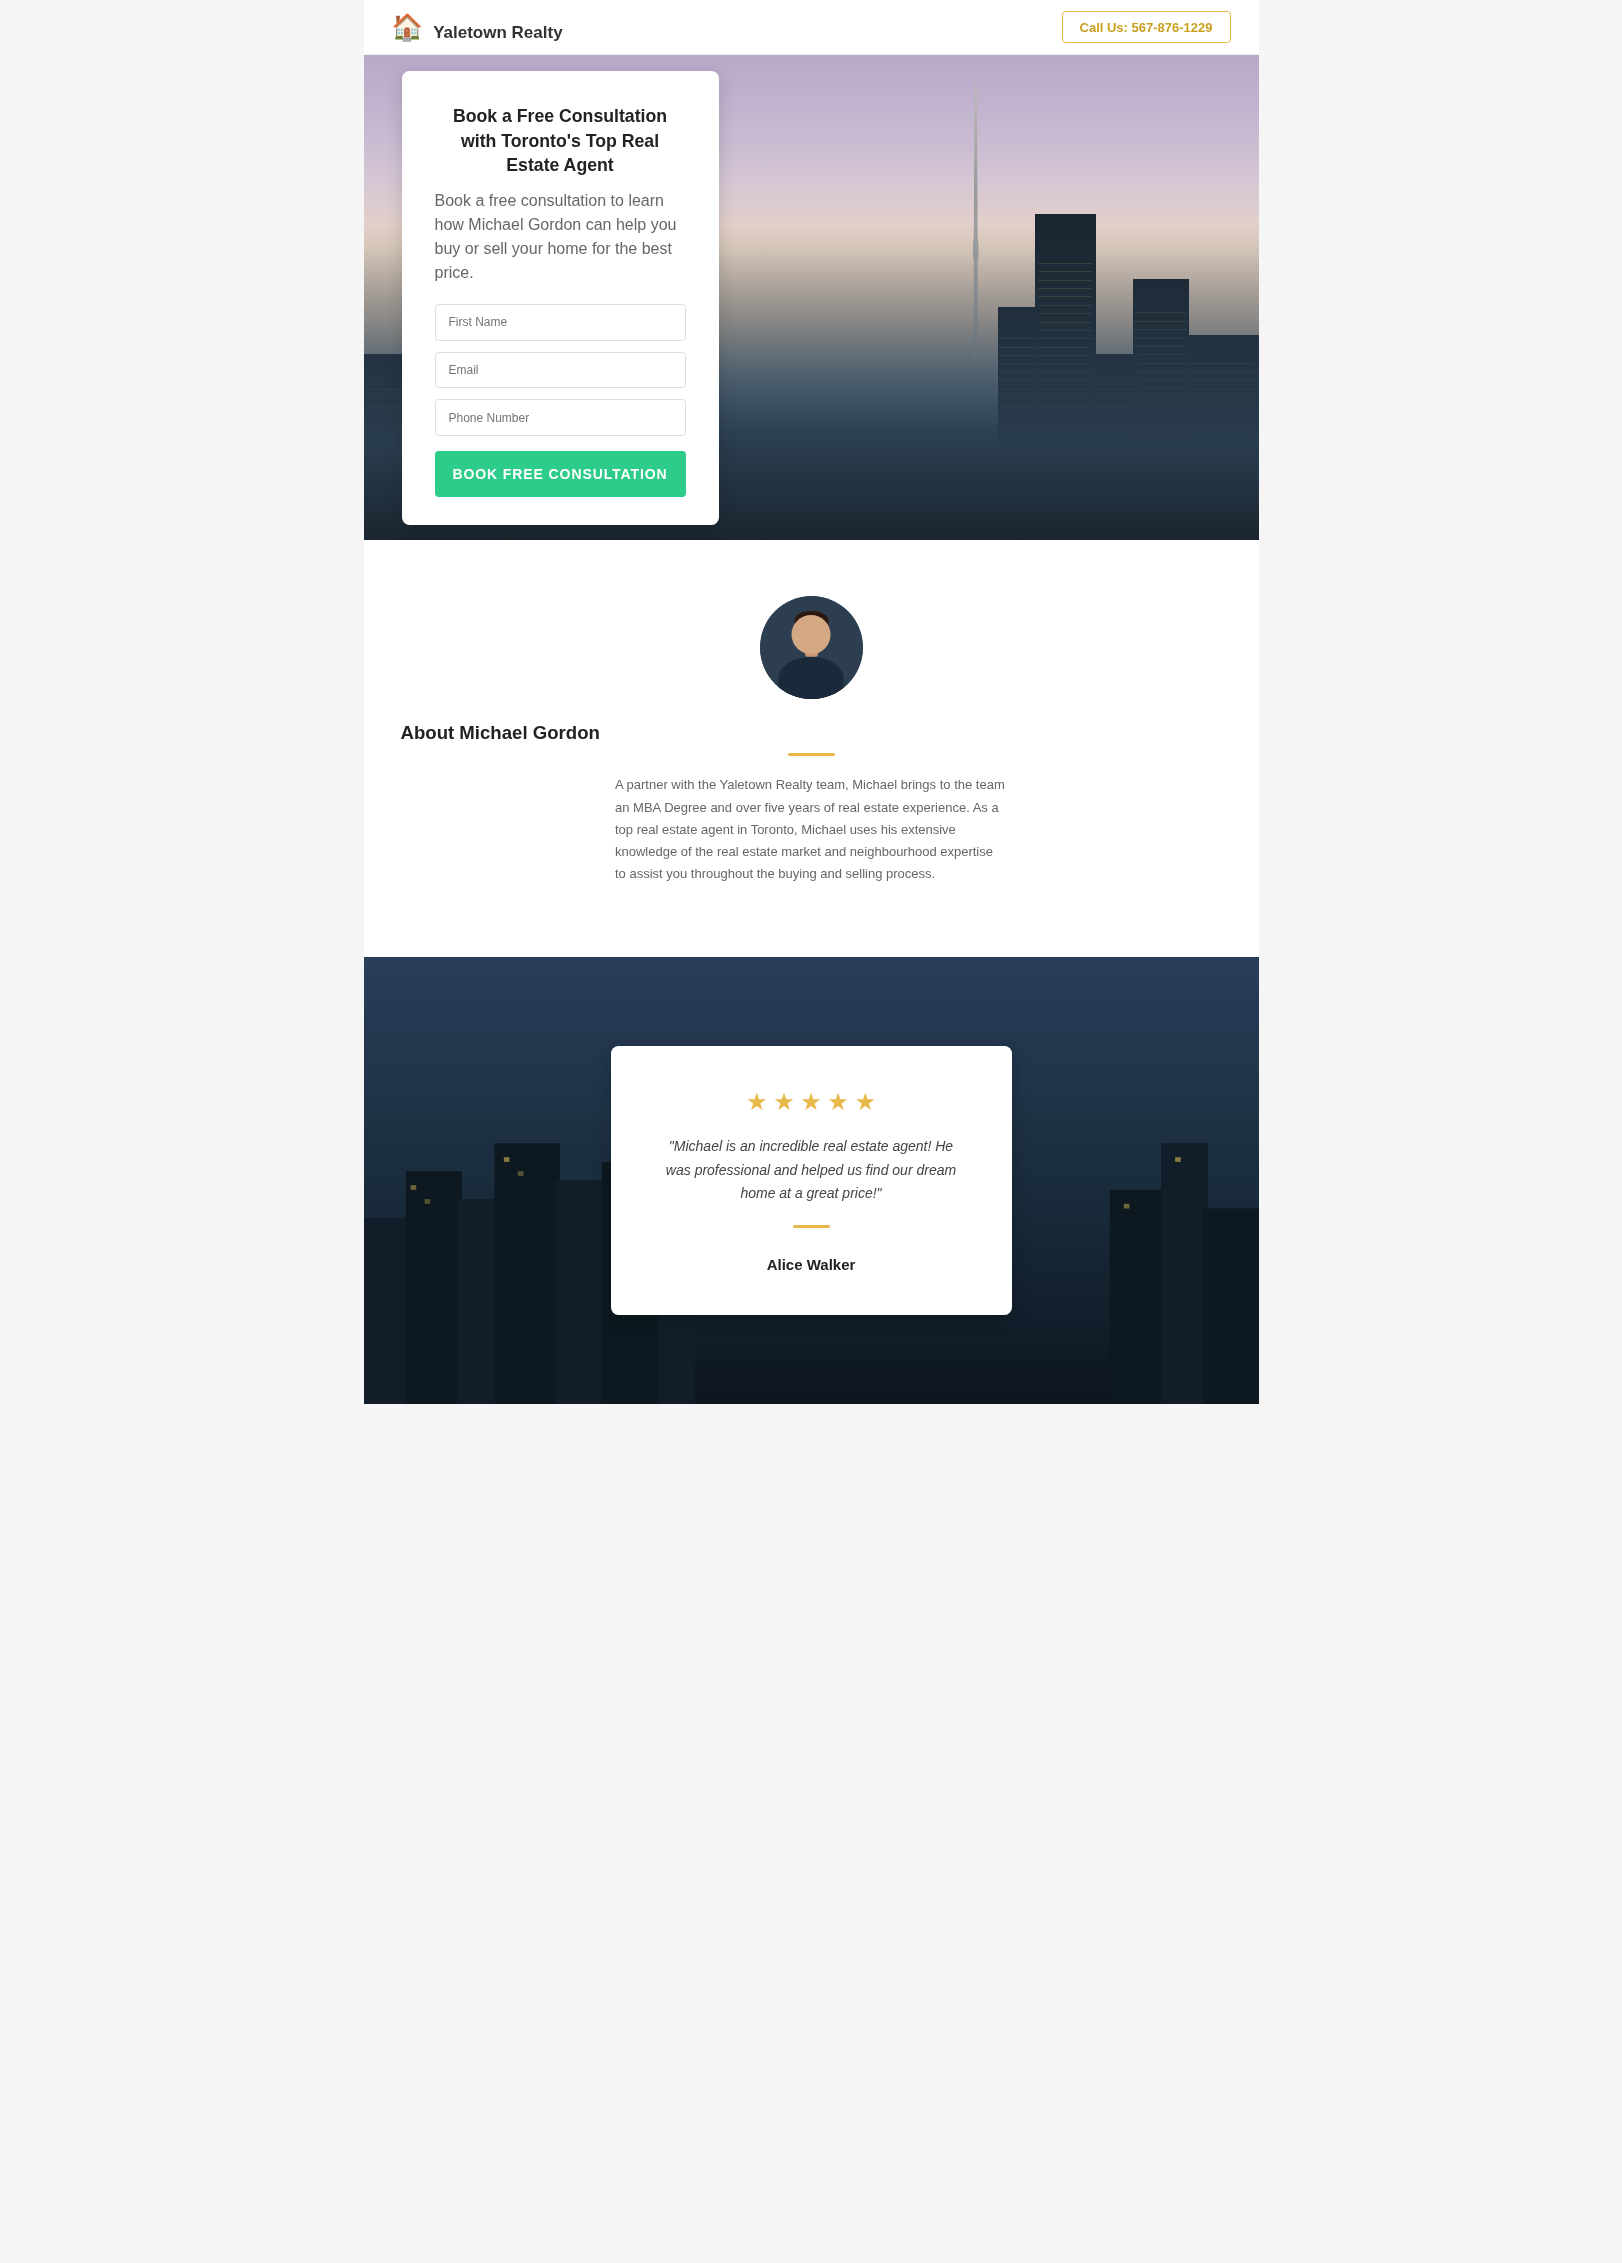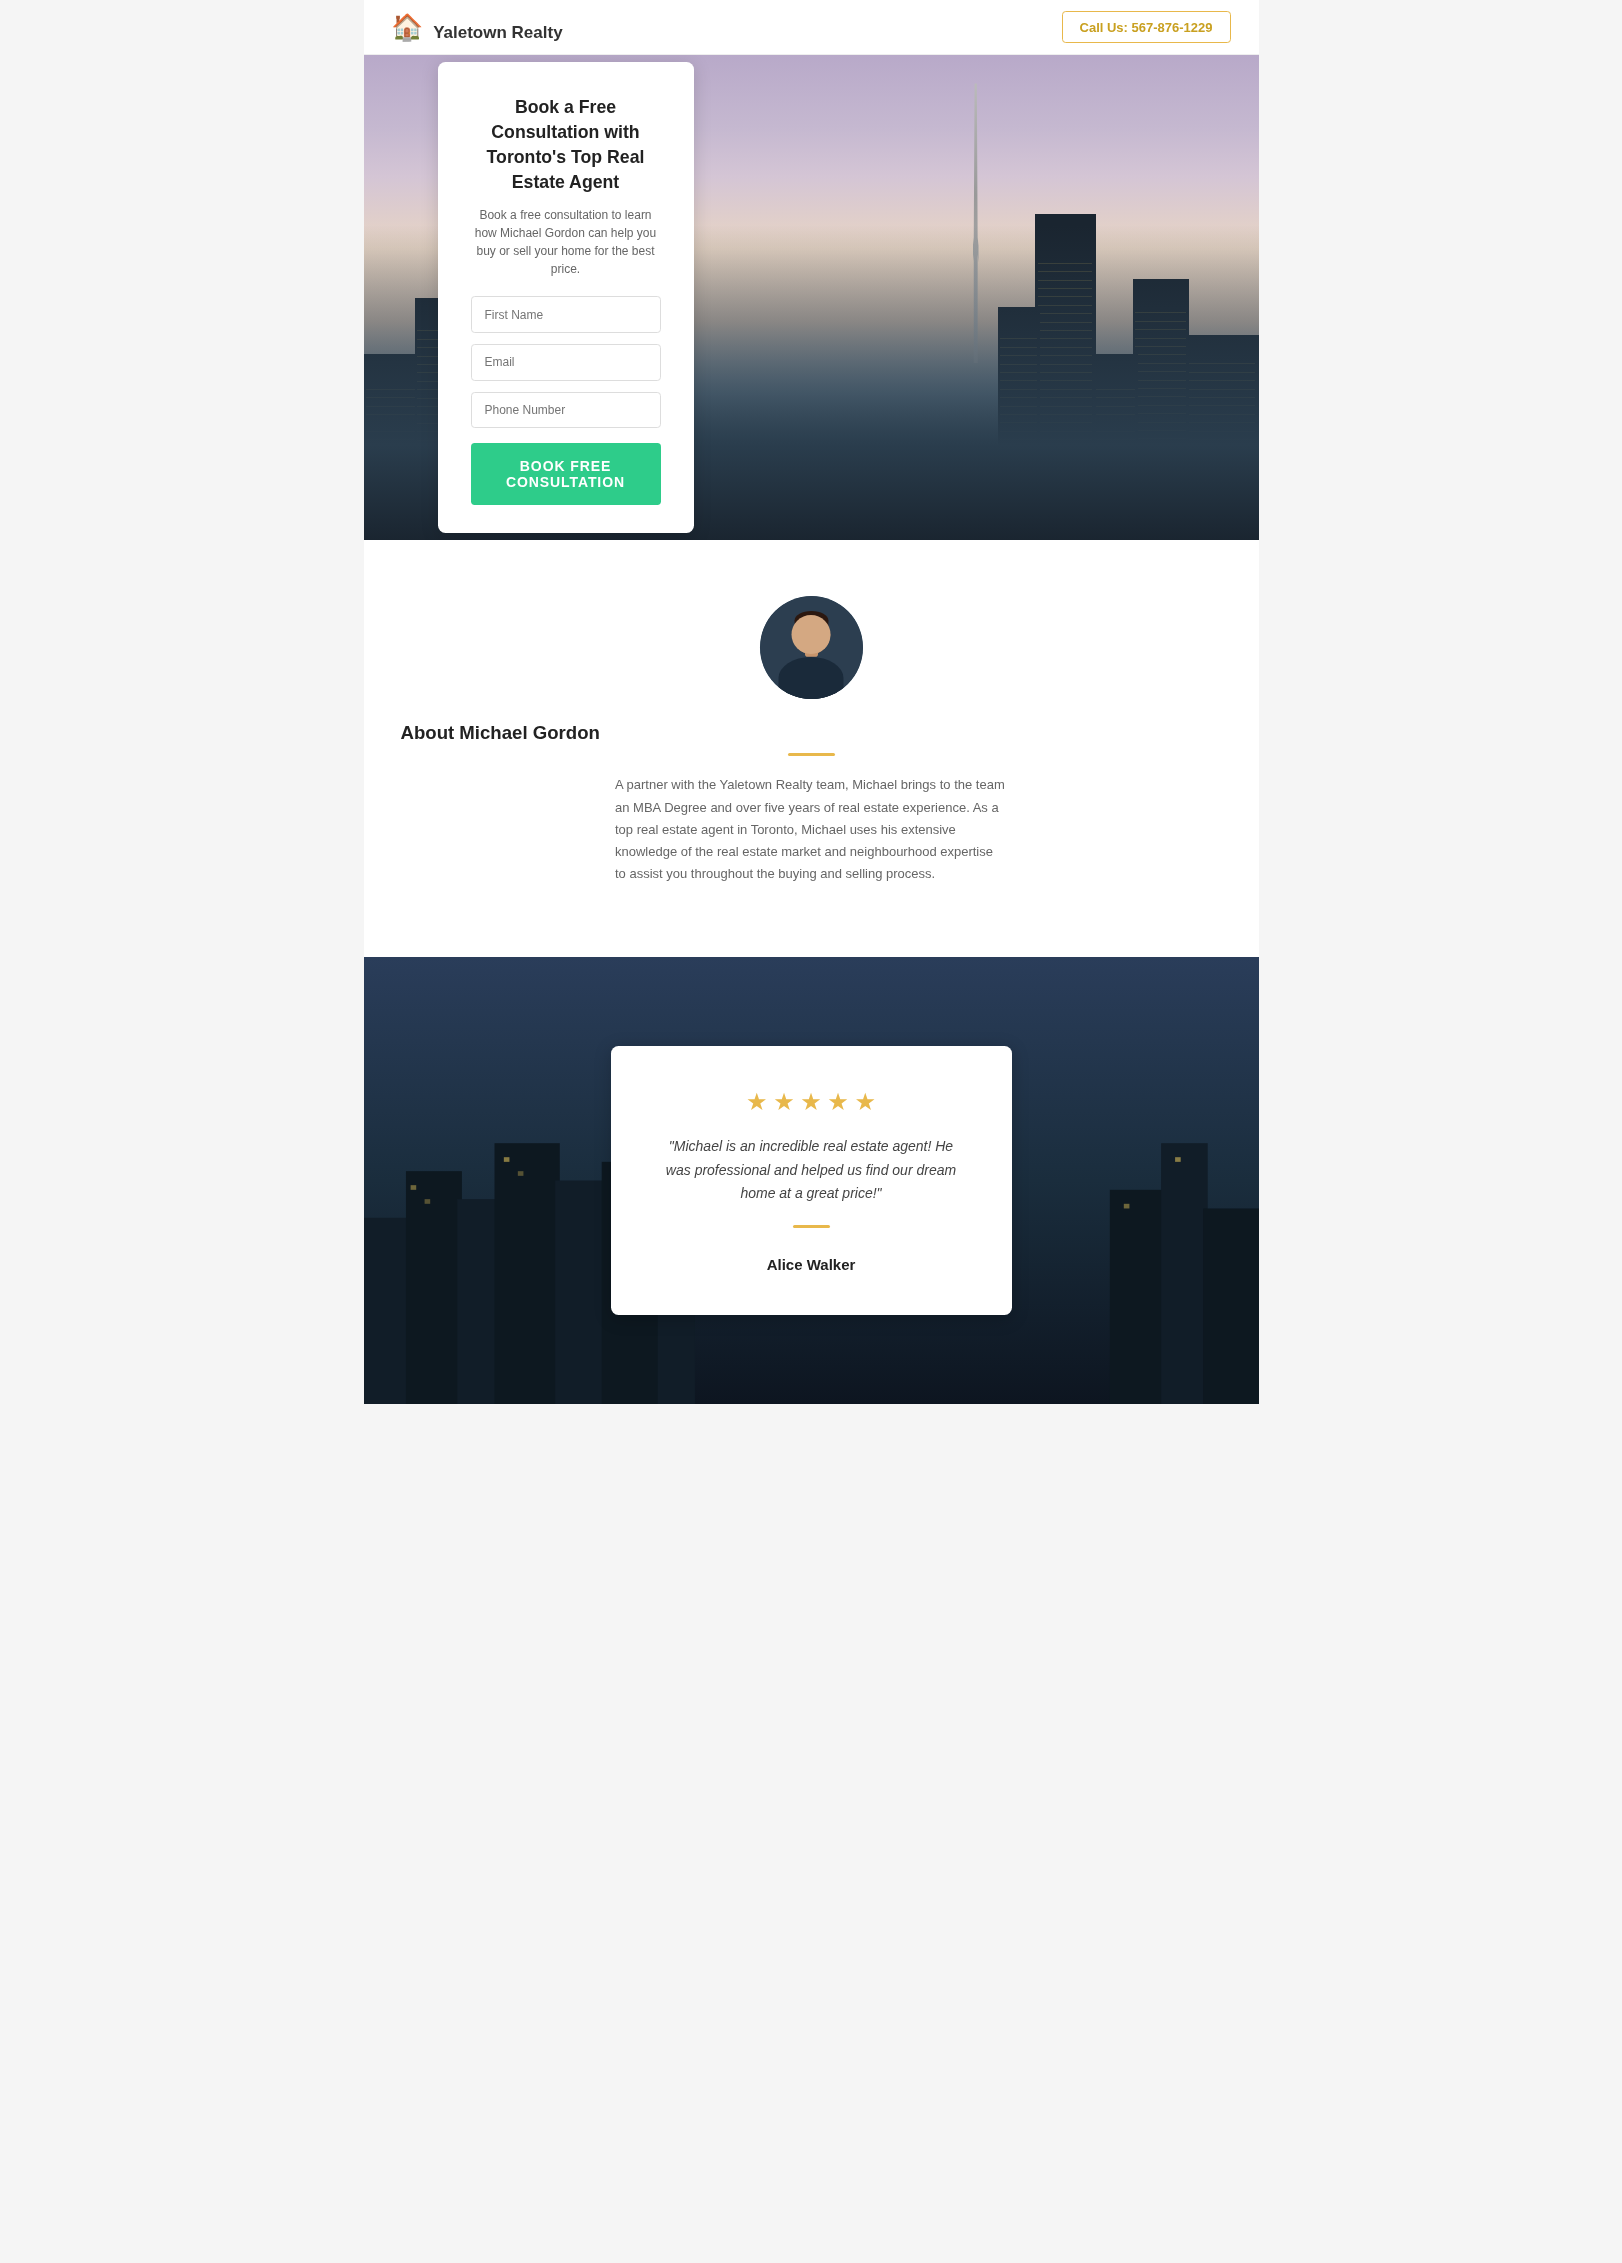--- a/index.html
+++ b/index.html
@@ -129,36 +129,36 @@
       height: 65%;
       background: linear-gradient(to top, #1a2530 0%, #2a3d4d 30%, transparent 100%);
     }
 
     .hero-form-card {
       position: relative;
       z-index: 5;
       background: white;
       border-radius: 7.5px;
       padding: 33px 33px 28px;
-      width: 256px;
+      width: 317px;
       box-shadow: 0 3.7px 18.6px rgba(0,0,0,0.15);
-      margin-left: 37px;
+      margin-left: 1px;
     }
     .hero-form-card h1 {
       font-size: 17.7px;
       font-weight: bold;
       color: #222;
       text-align: center;
       line-height: 1.4;
       margin-bottom: 11.2px;
     }
     .hero-form-card p {
-      font-size: 12px;
+      font-size: 16px;
       color: #666;
-      text-align: center;
+      text-align: left;
       line-height: 1.5;
       margin-bottom: 18.6px;
     }
     .form-input {
       width: 100%;
       border: 0.9px solid #ddd;
       border-radius: 3.7px;
       padding: 10.3px 13px;
       font-size: 12px;
       color: #555;

